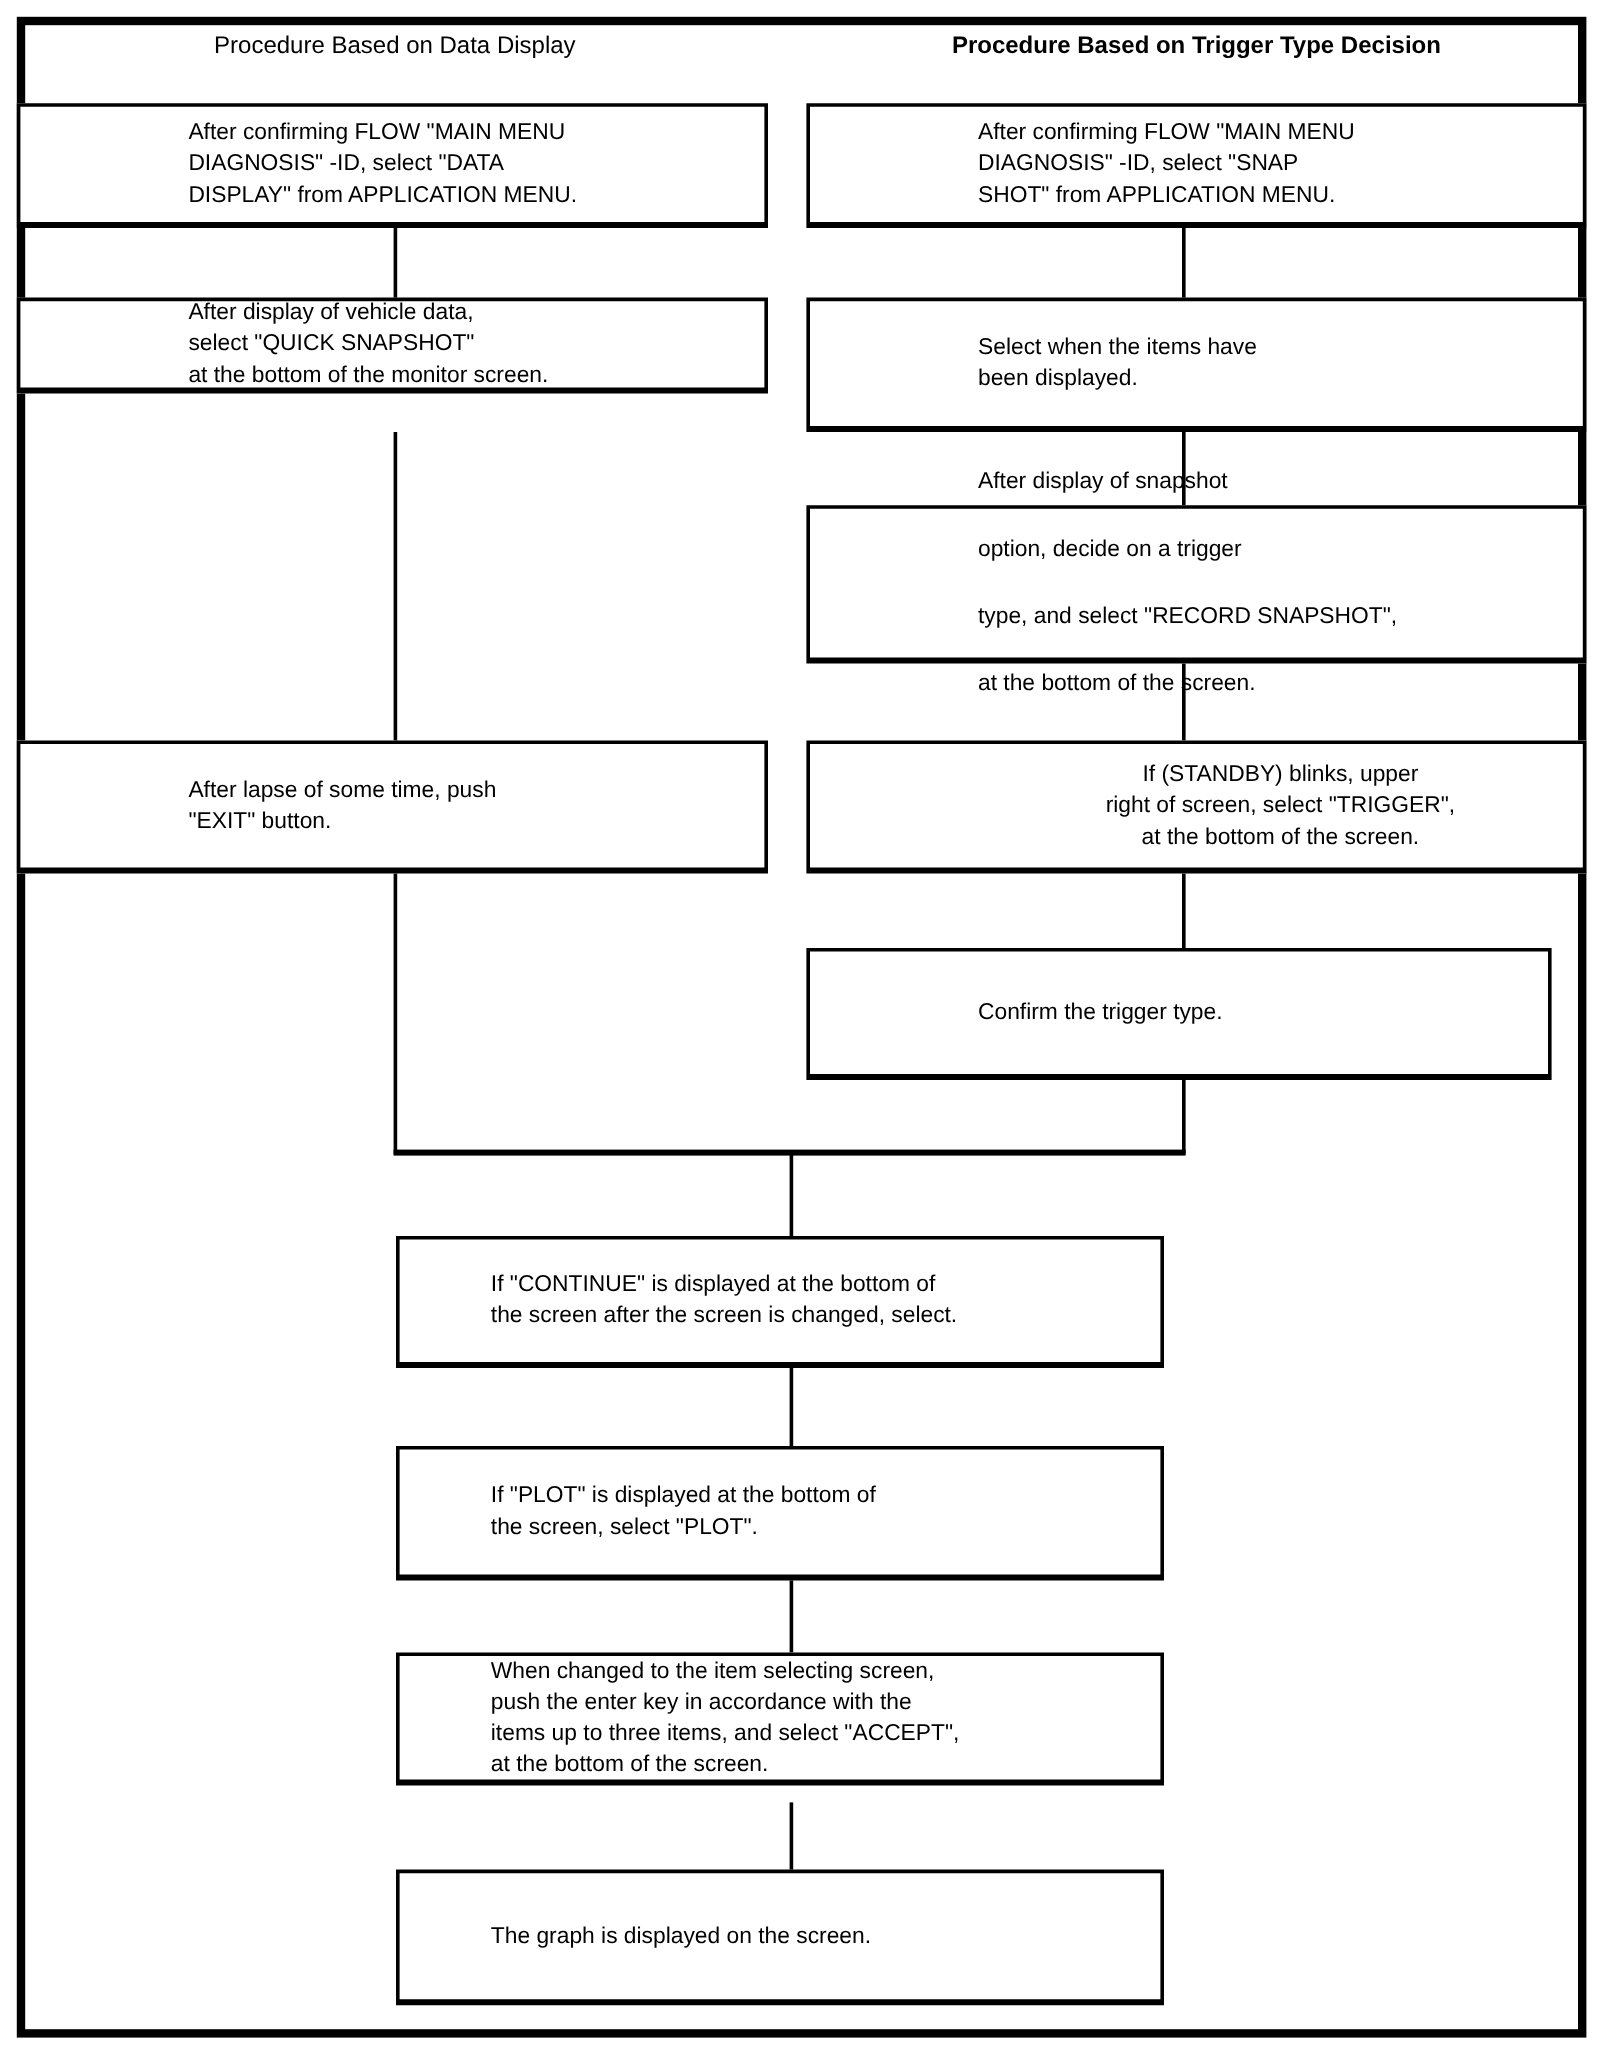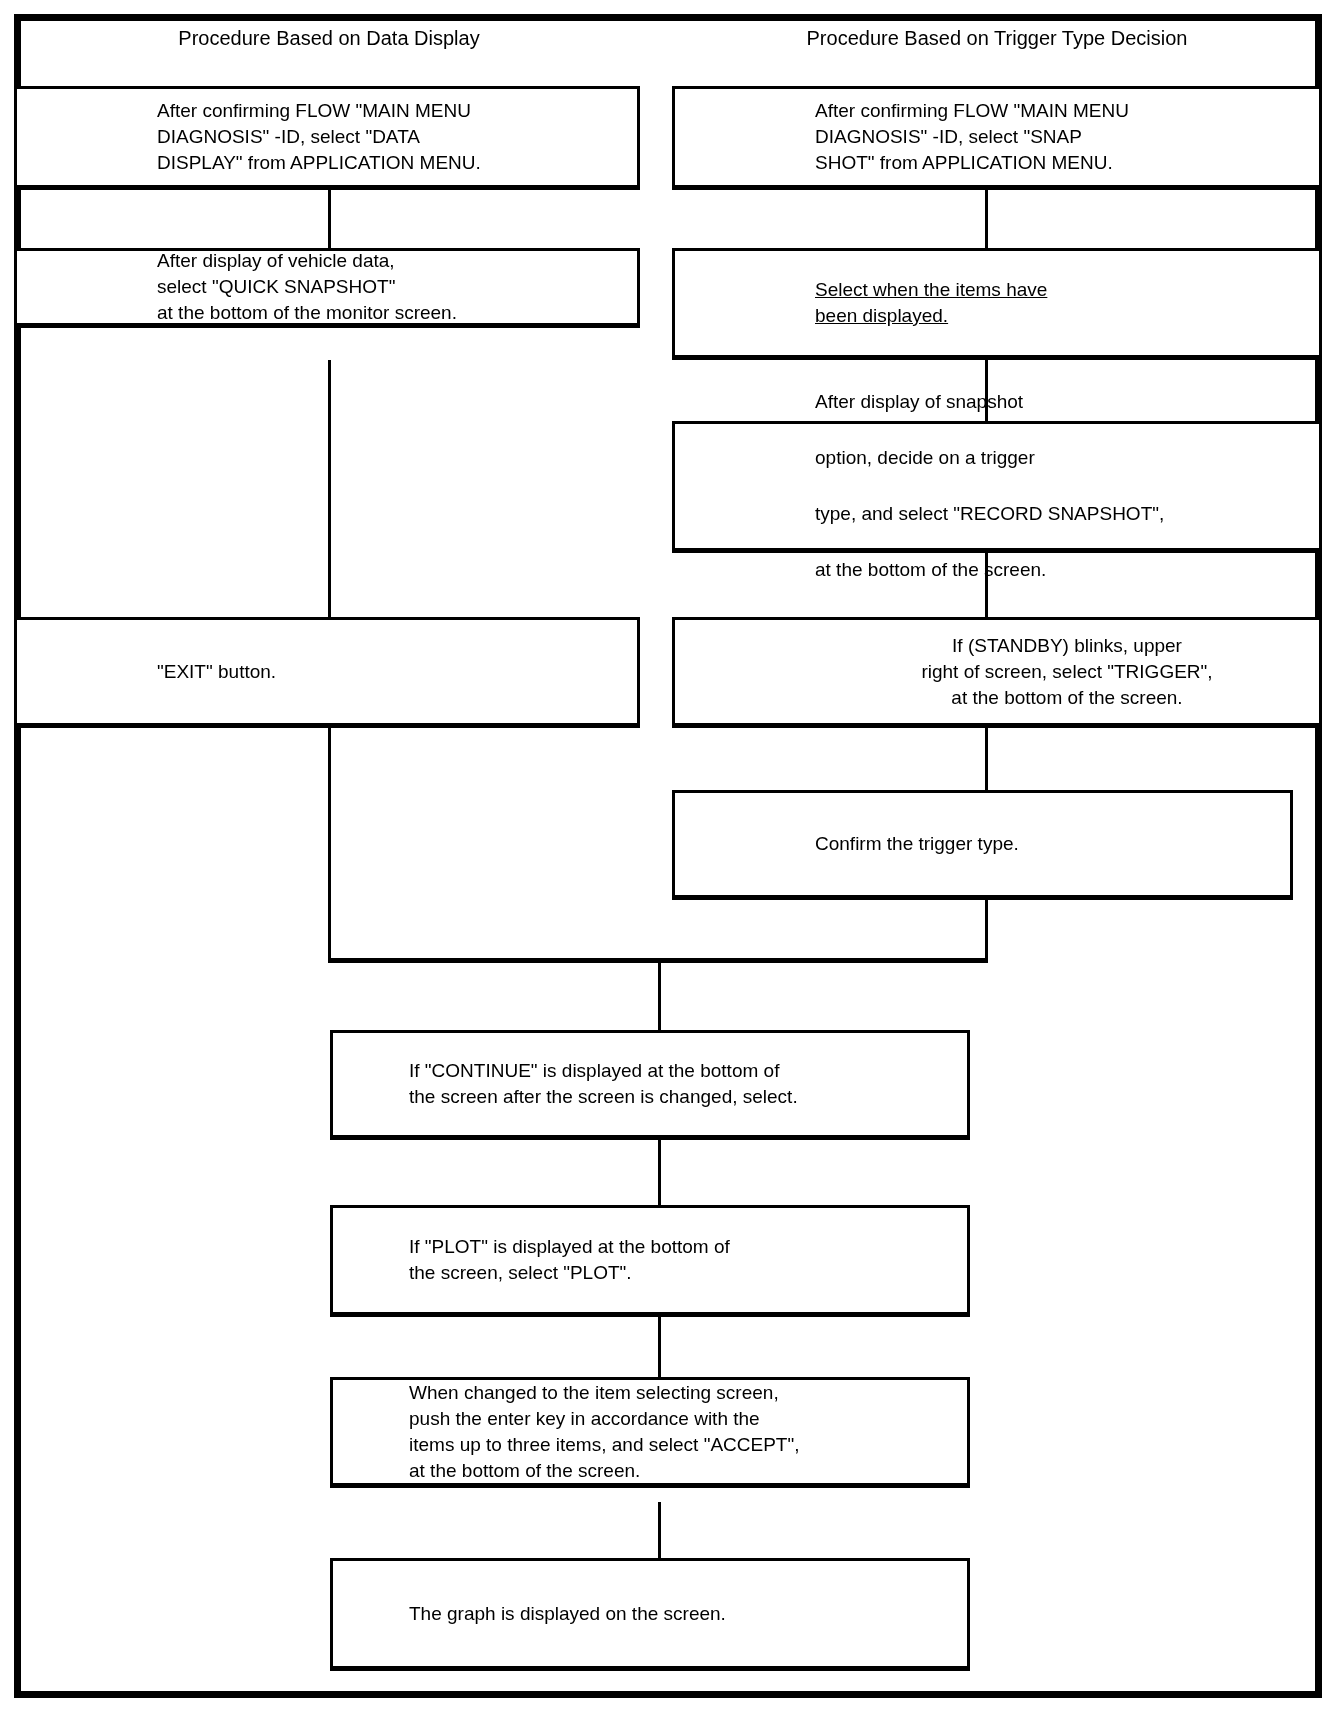--- a/index.html
+++ b/index.html
@@ -10,37 +10,37 @@
   }
   .outer-border{
     position:absolute;left:14px;top:14px;width:1308px;height:1684px;
     border:7px solid #000;box-sizing:border-box;background:#fff;
   }
   .col-header{
     position:absolute;top:26px;font-size:20px;line-height:24px;
     text-align:center;white-space:nowrap;
   }
   .hdr-left{left:14px;width:630px;}
-  .hdr-right{left:672px;width:650px;}
+  .hdr-right{left:672px;width:650px;font-weight:bold;}
   .fbox{
     position:absolute;box-sizing:border-box;background:#fff;
     border:3px solid #000;border-bottom-width:5px;
     display:flex;flex-direction:column;justify-content:center;
     font-size:19px;line-height:26px;
   }
   .fbox .ln{white-space:nowrap;}
   .pad-side{padding-left:140px;}
   .pad-center{padding-left:76px;}
   .conn{position:absolute;background:#000;}
   
   .b-l1{left:14px;top:86px;width:626px;height:104px;}
   .b-l2{left:14px;top:248px;width:626px;height:80px;}
   .b-l3{left:14px;top:617px;width:626px;height:111px;}
   .b-r1{left:672px;top:86px;width:650px;height:104px;}
-  .b-r2{left:672px;top:248px;width:650px;height:112px;text-decoration:underline;}
+  .b-r2{left:672px;top:248px;width:650px;height:112px;}
   .b-r3{left:672px;top:421px;width:650px;height:132px;gap:30px;}
   .b-r4{left:672px;top:617px;width:650px;height:111px;text-align:center;}
   .b-r5{left:672px;top:790px;width:621px;height:110px;}
   .b-c1{left:330px;top:1030px;width:640px;height:110px;}
   .b-c2{left:330px;top:1205px;width:640px;height:112px;}
   .b-c3{left:330px;top:1377px;width:640px;height:111px;}
   .b-c4{left:330px;top:1558px;width:640px;height:113px;}
   
   .v-l1{left:328px;top:190px;width:3px;height:58px;}
   .v-l2{left:328px;top:360px;width:3px;height:257px;}
@@ -68,20 +68,21 @@
   <div class="ln">After confirming FLOW "MAIN MENU</div>
   <div class="ln">DIAGNOSIS" -ID, select "DATA</div>
   <div class="ln">DISPLAY" from APPLICATION MENU.</div>
 </div>
 <div class="fbox pad-side b-l2">
   <div class="ln">After display of vehicle data,</div>
   <div class="ln">select "QUICK SNAPSHOT"</div>
   <div class="ln">at the bottom of the monitor screen.</div>
 </div>
 <div class="fbox pad-side b-l3">
+  <div class="ln">After lapse of some time, push</div>
   <div class="ln">"EXIT" button.</div>
 </div>
 
 <div class="fbox pad-side b-r1">
   <div class="ln">After confirming FLOW "MAIN MENU</div>
   <div class="ln">DIAGNOSIS" -ID, select "SNAP</div>
   <div class="ln">SHOT" from APPLICATION MENU.</div>
 </div>
 <div class="fbox pad-side b-r2">
   <div class="ln">Select when the items have</div>

